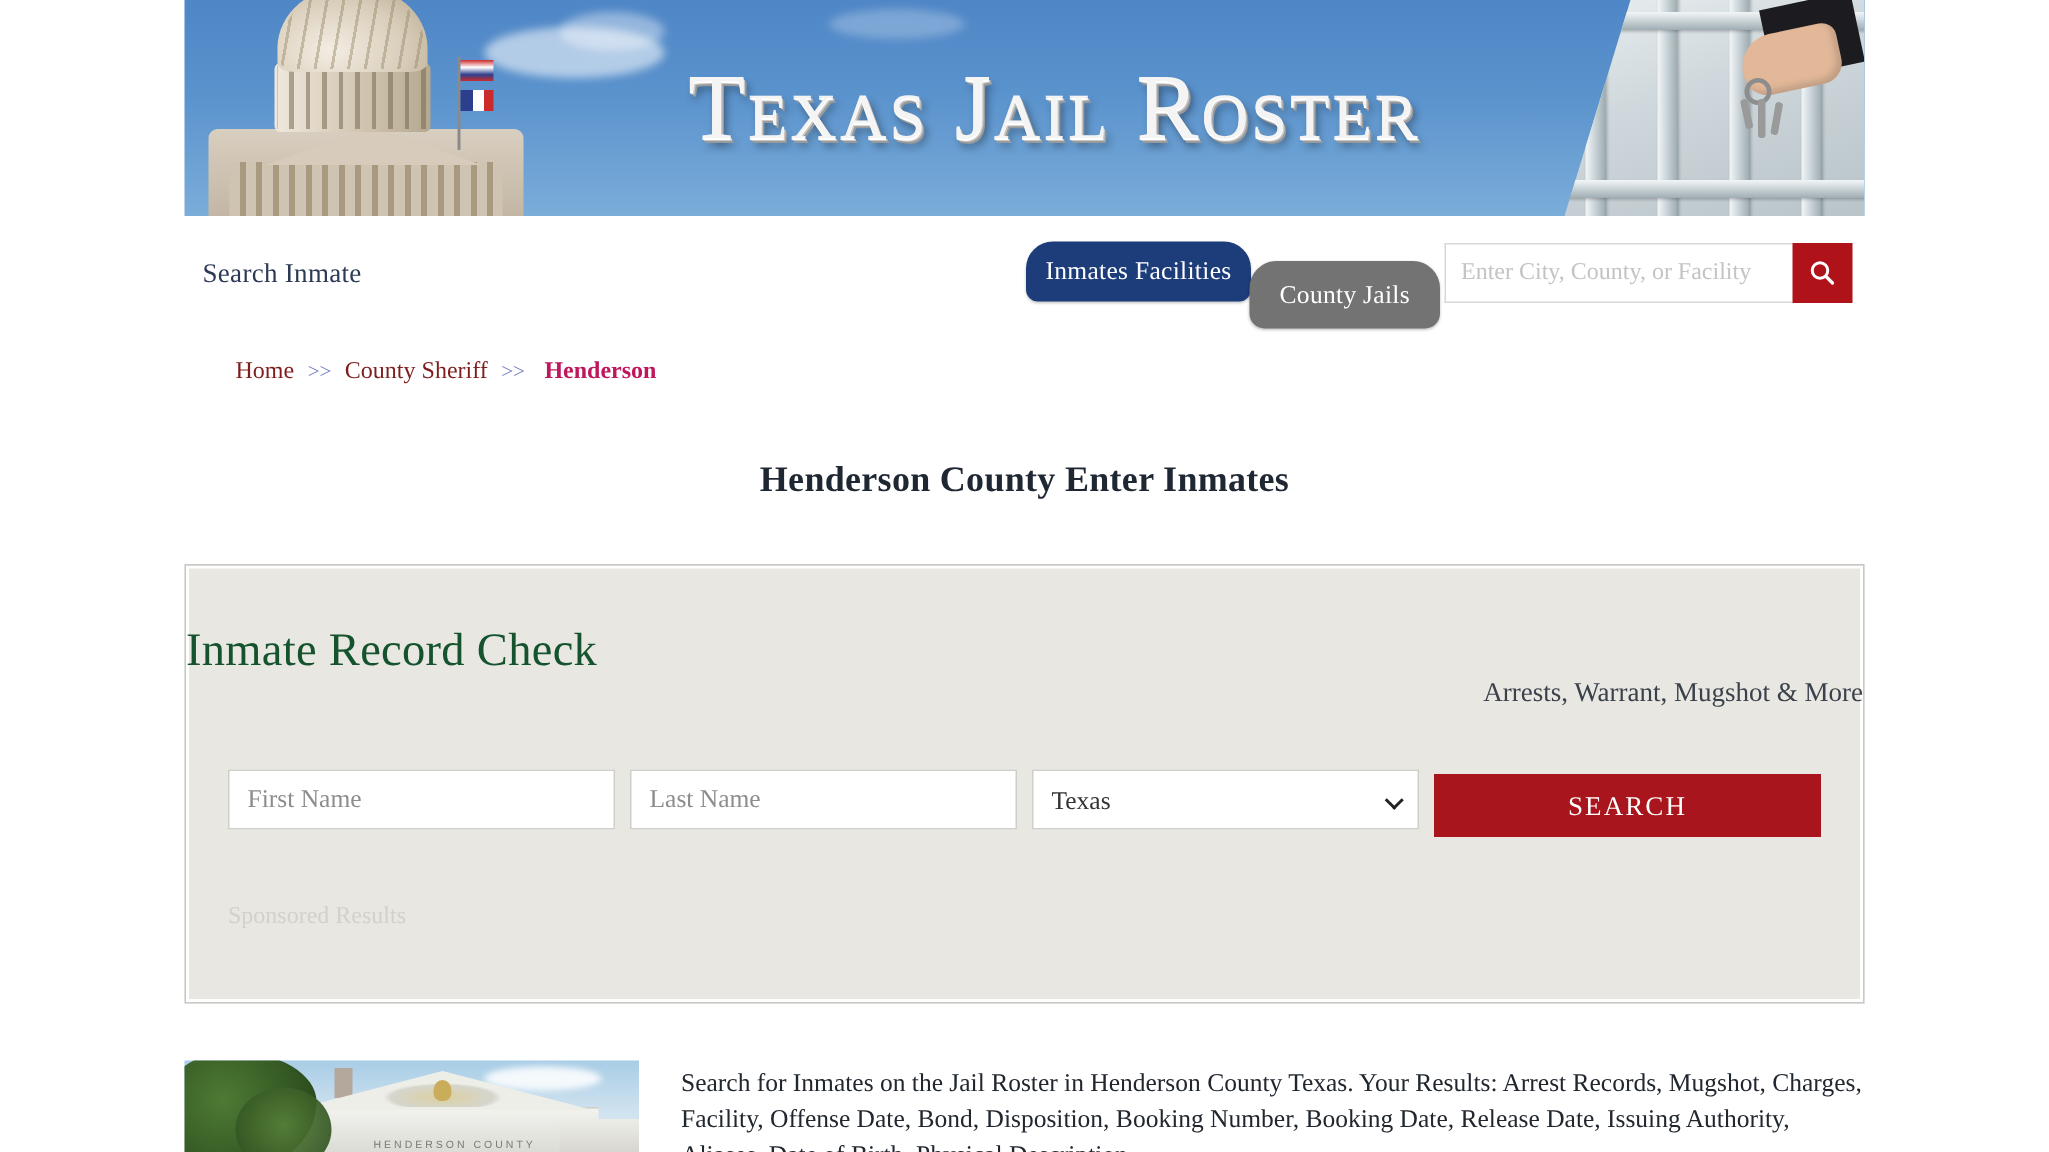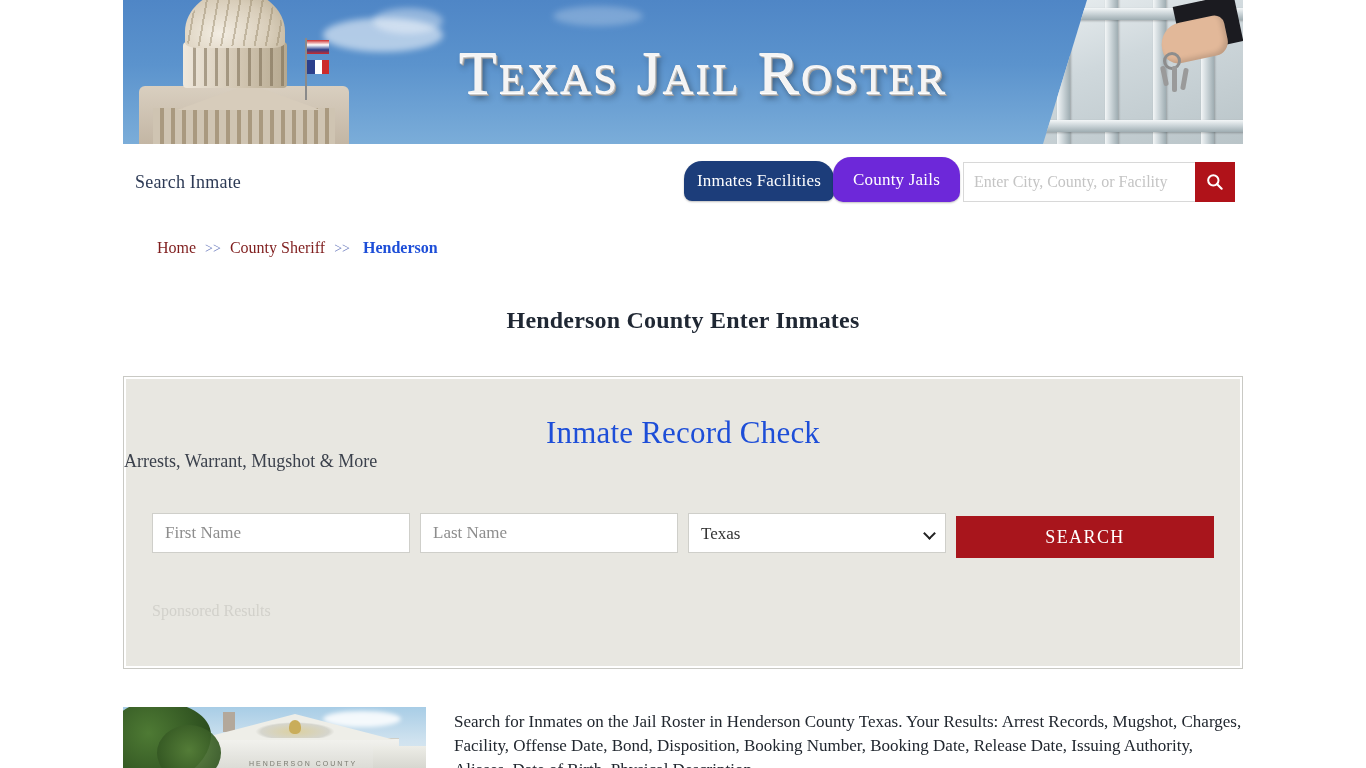--- a/index.html
+++ b/index.html
@@ -201,23 +201,23 @@
     box-shadow: 0 1px 2px rgba(0,0,0,.25);
     cursor: pointer;
     display: flex; align-items: center; justify-content: center;
     letter-spacing: .2px;
   }
   .tab-police {
     left: 561px; top: 17px; width: 150px; height: 40px;
     border-radius: 18px 18px 8px 8px;
   }
   .tab-county {
-    left: 710px; top: 13px; width: 127px; height: 45px;
+    left: 710px; top: 30px; width: 127px; height: 45px;
     border-radius: 18px 18px 10px 10px;
-    background: #6d28d9;
+    background: #737373;
     z-index: 2;
   }
   .search-wrap {
     position: absolute;
     left: 840px; top: 18px;
     width: 272px; height: 40px;
     display: flex;
   }
   .search-field {
     flex: 1;
@@ -245,21 +245,21 @@
     position: absolute;
     left: 157px; top: 239px;
     font-size: 16px;
     color: #444;
   }
   .breadcrumb a {
     color: #7f1d1d;
     text-decoration: none;
   }
   .breadcrumb .sep { color: #6f7fbf; margin: 0 5px; font-size: 14px; }
-  .breadcrumb .current { color: #1d4ed8; font-weight: bold; margin-left: 4px; }
+  .breadcrumb .current { color: #be185d; font-weight: bold; margin-left: 4px; }
 
   
   .page-title {
     position: absolute;
     left: 0; top: 291px; width: 1366px;
     text-align: center;
     font-size: 24px;
     color: #1f2733;
     letter-spacing: .2px;
   }
@@ -268,28 +268,28 @@
   .sponsor-box {
     position: absolute;
     left: 123px; top: 376px;
     width: 1120px; height: 293px;
     background: #e8e7e1;
     border: 1px solid #c9c9c4;
     box-shadow: inset 0 0 0 2px #ffffff;
   }
   .sponsor-title {
     position: absolute; left: 0; top: 38px; width: 100%;
-    text-align: center;
+    text-align: left;
     font-size: 31px;
-    color: #1d4ed8;
+    color: #14532d;
     letter-spacing: .2px;
   }
   .sponsor-sub {
     position: absolute; left: 0; top: 74px; width: 100%;
-    text-align: left;
+    text-align: right;
     font-size: 18px;
     color: #3b414c;
   }
   .form-row {
     position: absolute;
     left: 28px; top: 136px;
     width: 1064px; height: 40px;
     display: flex;
     gap: 0;
   }

